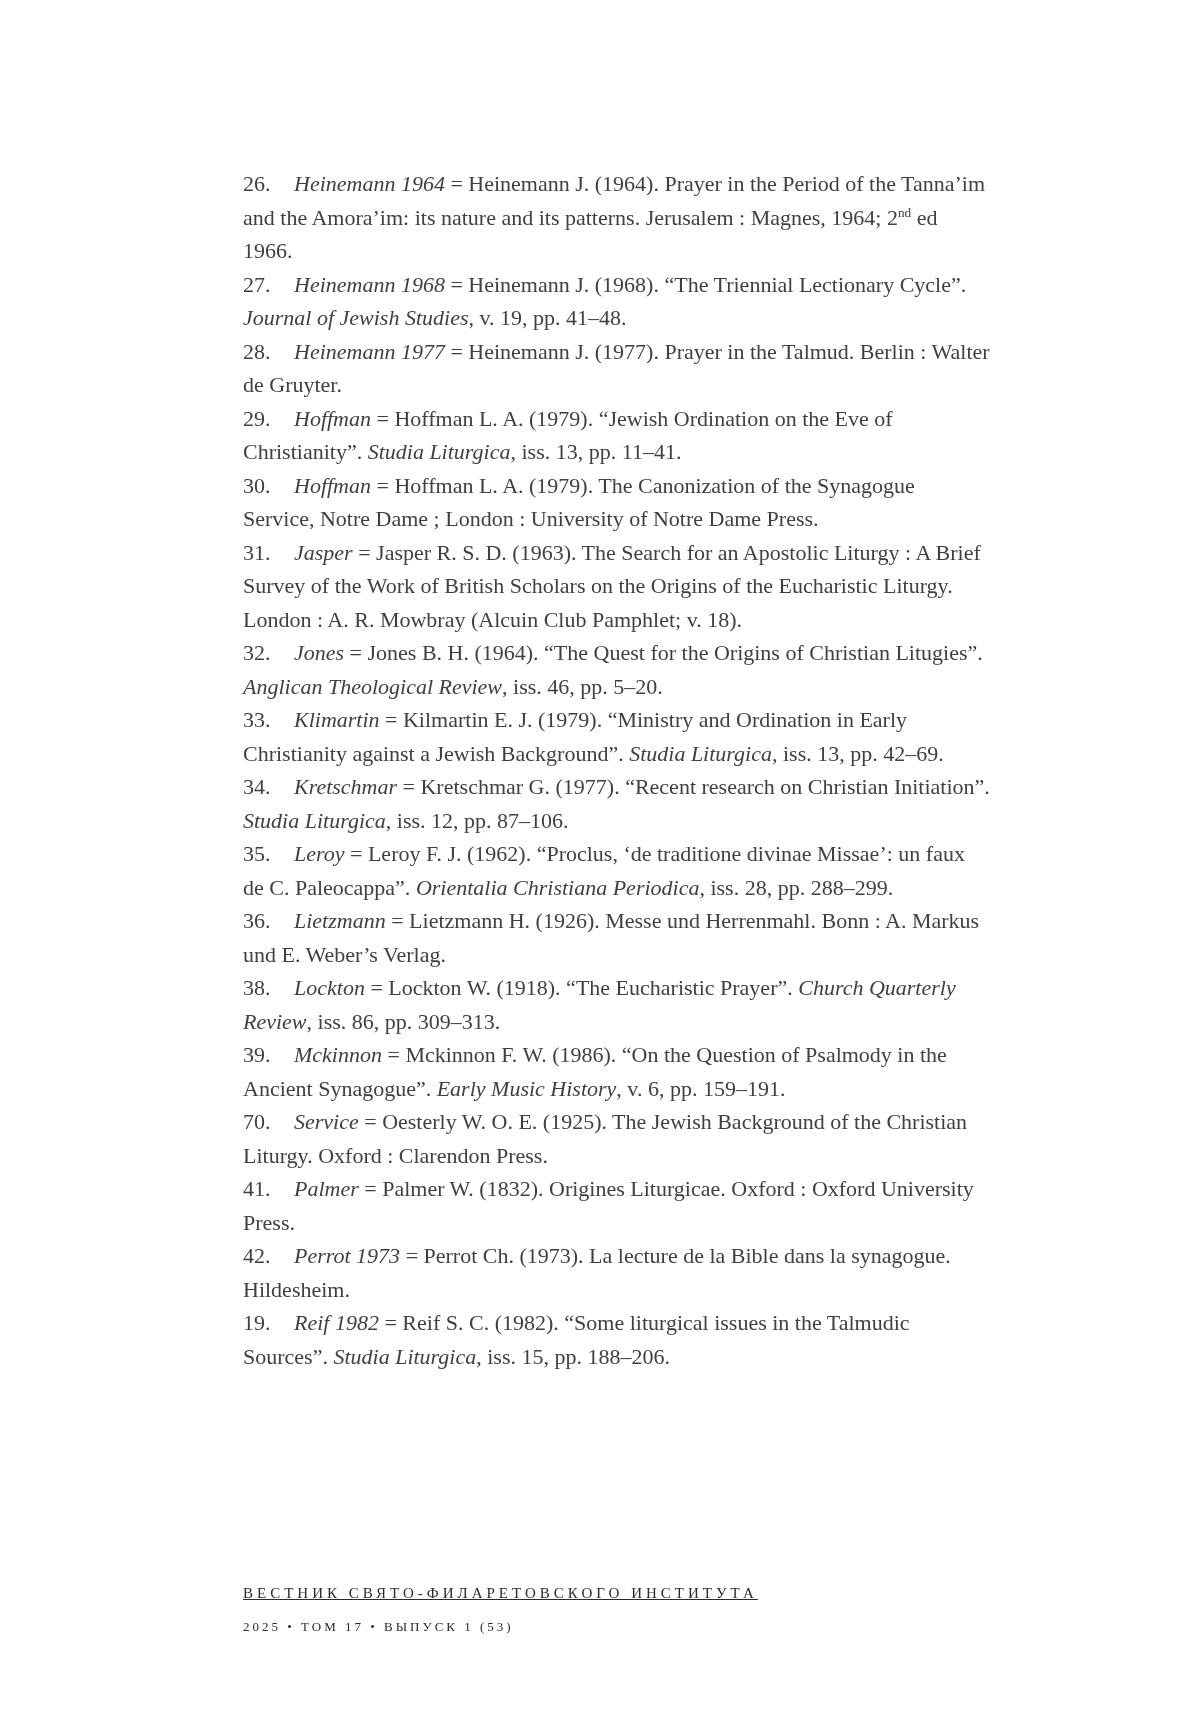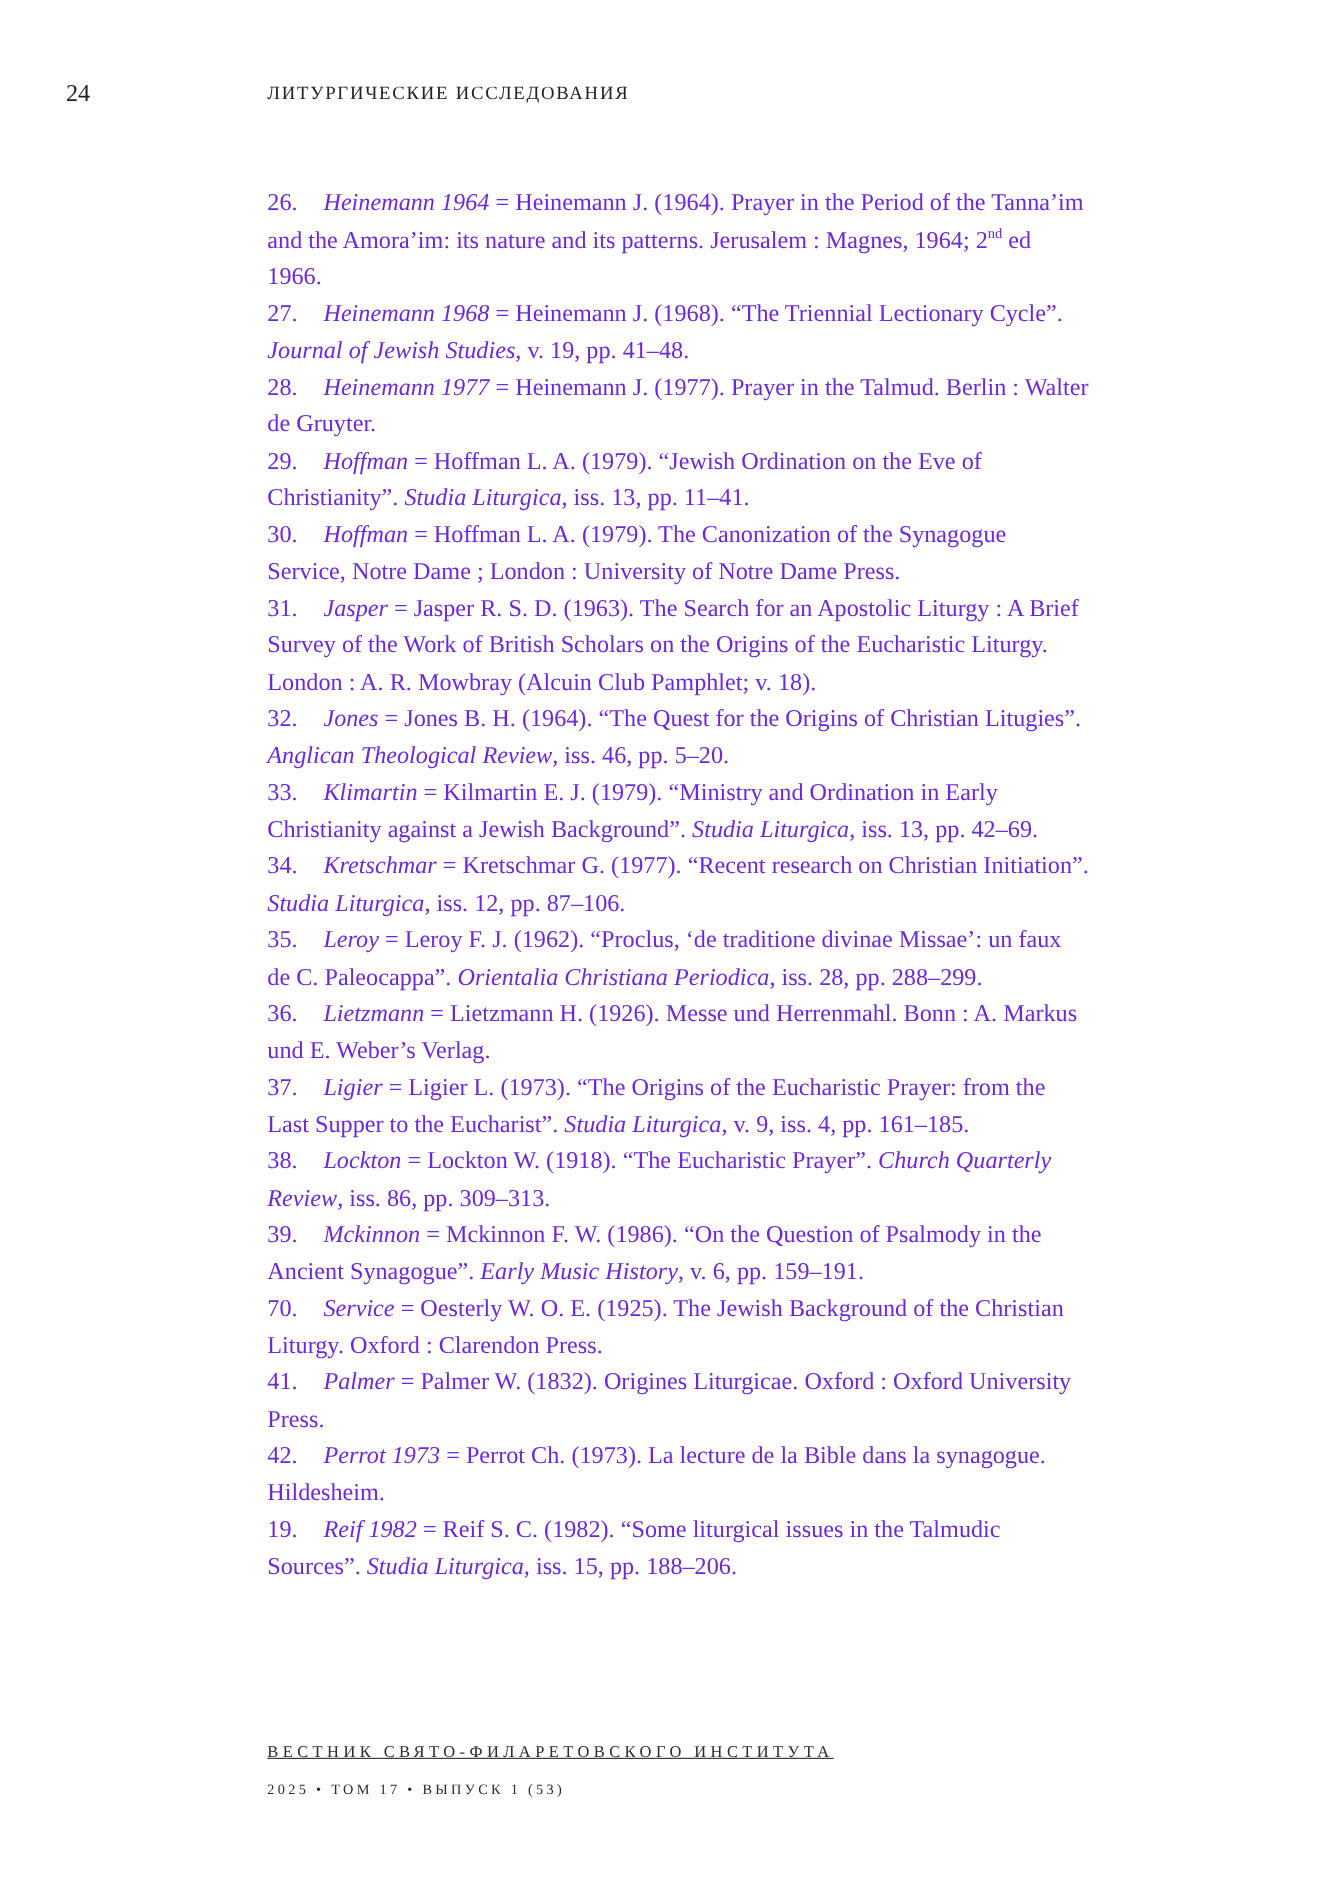--- a/index.html
+++ b/index.html
@@ -41,21 +41,21 @@
   }
   
   .content {
     position: absolute;
     left: 243px;
     top: 167px;
     width: 748px;
     font-size: 22px;
     line-height: 33.5px;
     text-align: left;
-    color: #6d28d9;
+    color: #404040;
   }
   .ref-entry {
     margin: 0;
     padding: 0;
   }
   .ref-num {
     display: inline-block;
     min-width: 51px;
   }
   .ref-body em {
@@ -82,24 +82,20 @@
     margin-top: 17px;
     font-size: 13px;
     letter-spacing: 3px;
   }
 </style>
 </head>
 <body>
 
 <div class="page">
 
-  <div class="running-header">
-    <span class="page-number">24</span>
-    <span class="running-title">ЛИТУРГИЧЕСКИЕ ИССЛЕДОВАНИЯ</span>
-  </div>
 
   <div class="content">
   <p class="ref-entry"><span class="ref-num">26.</span><span class="ref-body"><em>Heinemann 1964</em><span> = Heinemann J. (1964). Prayer in the Period of the Tanna’im and the Amora’im: its nature and its patterns. Jerusalem : Magnes, 1964; 2</span><sup>nd</sup><span> ed 1966.</span></span></p>
 
   <p class="ref-entry"><span class="ref-num">27.</span><span class="ref-body"><em>Heinemann 1968</em><span> = Heinemann J. (1968). “The Triennial Lectionary Cycle”. </span><em>Journal of Jewish Studies</em><span>, v. 19, pp. 41–48.</span></span></p>
 
   <p class="ref-entry"><span class="ref-num">28.</span><span class="ref-body"><em>Heinemann 1977</em><span> = Heinemann J. (1977). Prayer in the Talmud. Berlin : Walter de Gruyter.</span></span></p>
 
   <p class="ref-entry"><span class="ref-num">29.</span><span class="ref-body"><em>Hoffman</em><span> = Hoffman L. A. (1979). “Jewish Ordination on the Eve of Christianity”. </span><em>Studia Liturgica</em><span>, iss. 13, pp. 11–41.</span></span></p>
 
@@ -110,21 +106,20 @@
   <p class="ref-entry"><span class="ref-num">32.</span><span class="ref-body"><em>Jones</em><span> = Jones B. H. (1964). “The Quest for the Origins of Christian Litugies”. </span><em>Anglican Theological Review</em><span>, iss. 46, pp. 5–20.</span></span></p>
 
   <p class="ref-entry"><span class="ref-num">33.</span><span class="ref-body"><em>Klimartin</em><span> = Kilmartin E. J. (1979). “Ministry and Ordination in Early Christianity against a Jewish Background”. </span><em>Studia Liturgica</em><span>, iss. 13, pp. 42–69.</span></span></p>
 
   <p class="ref-entry"><span class="ref-num">34.</span><span class="ref-body"><em>Kretschmar</em><span> = Kretschmar G. (1977). “Recent research on Christian Initiation”. </span><em>Studia Liturgica</em><span>, iss. 12, pp. 87–106.</span></span></p>
 
   <p class="ref-entry"><span class="ref-num">35.</span><span class="ref-body"><em>Leroy</em><span> = Leroy F. J. (1962). “Proclus, ‘de traditione divinae Missae’: un faux de C. Paleocappa”. </span><em>Orientalia Christiana Periodica</em><span>, iss. 28, pp. 288–299.</span></span></p>
 
   <p class="ref-entry"><span class="ref-num">36.</span><span class="ref-body"><em>Lietzmann</em><span> = Lietzmann H. (1926). Messe und Herrenmahl. Bonn : A. Markus und E. Weber’s Verlag.</span></span></p>
 
-  <p class="ref-entry"><span class="ref-num">37.</span><span class="ref-body"><em>Ligier</em><span> = Ligier L. (1973). “The Origins of the Eucharistic Prayer: from the Last Supper to the Eucharist”. </span><em>Studia Liturgica</em><span>, v. 9, iss. 4, pp. 161–185.</span></span></p>
 
   <p class="ref-entry"><span class="ref-num">38.</span><span class="ref-body"><em>Lockton</em><span> = Lockton W. (1918). “The Eucharistic Prayer”. </span><em>Church Quarterly Review</em><span>, iss. 86, pp. 309–313.</span></span></p>
 
   <p class="ref-entry"><span class="ref-num">39.</span><span class="ref-body"><em>Mckinnon</em><span> = Mckinnon F. W. (1986). “On the Question of Psalmody in the Ancient Synagogue”. </span><em>Early Music History</em><span>, v. 6, pp. 159–191.</span></span></p>
 
   <p class="ref-entry"><span class="ref-num">70.</span><span class="ref-body"><em>Service</em><span> = Oesterly W. O. E. (1925). The Jewish Background of the Christian Liturgy. Oxford : Clarendon Press.</span></span></p>
 
   <p class="ref-entry"><span class="ref-num">41.</span><span class="ref-body"><em>Palmer</em><span> = Palmer W. (1832). Origines Liturgicae. Oxford : Oxford University Press.</span></span></p>
 
   <p class="ref-entry"><span class="ref-num">42.</span><span class="ref-body"><em>Perrot 1973</em><span> = Perrot Ch. (1973). La lecture de la Bible dans la synagogue. Hildesheim.</span></span></p>

